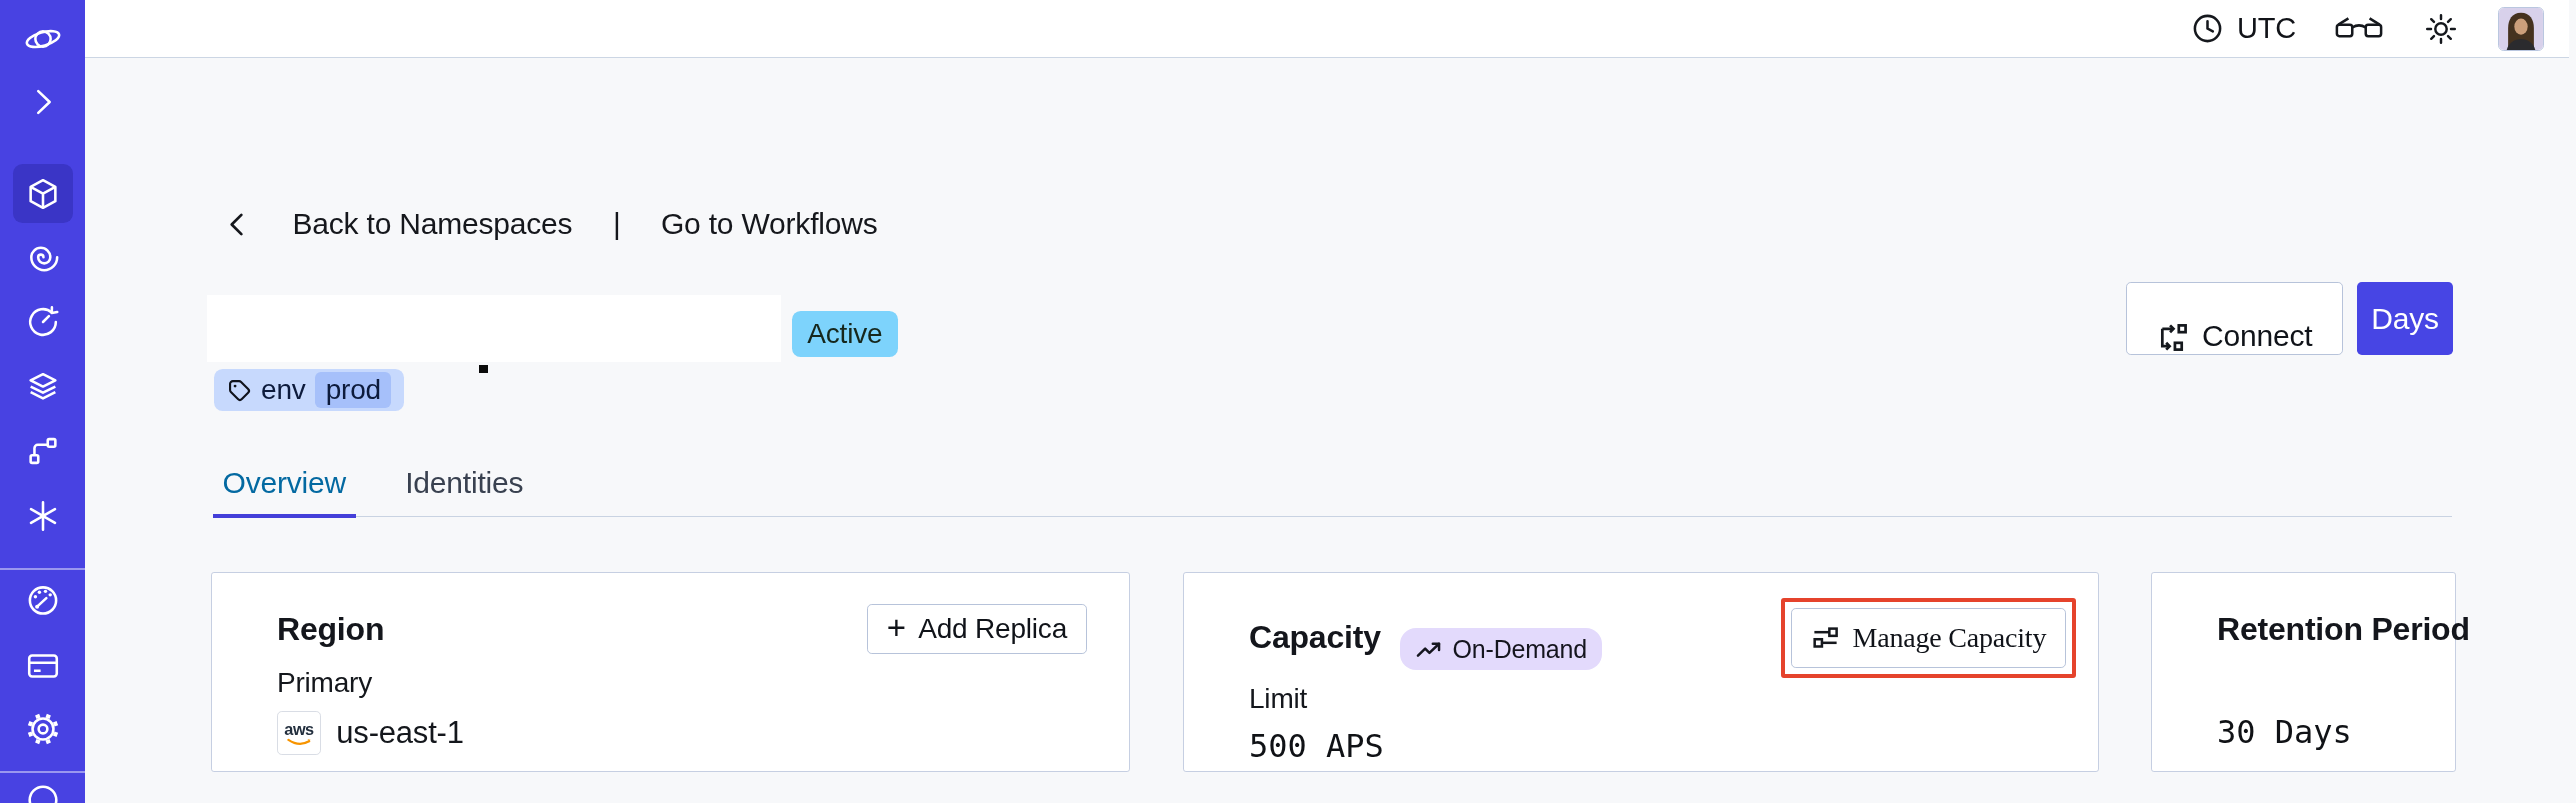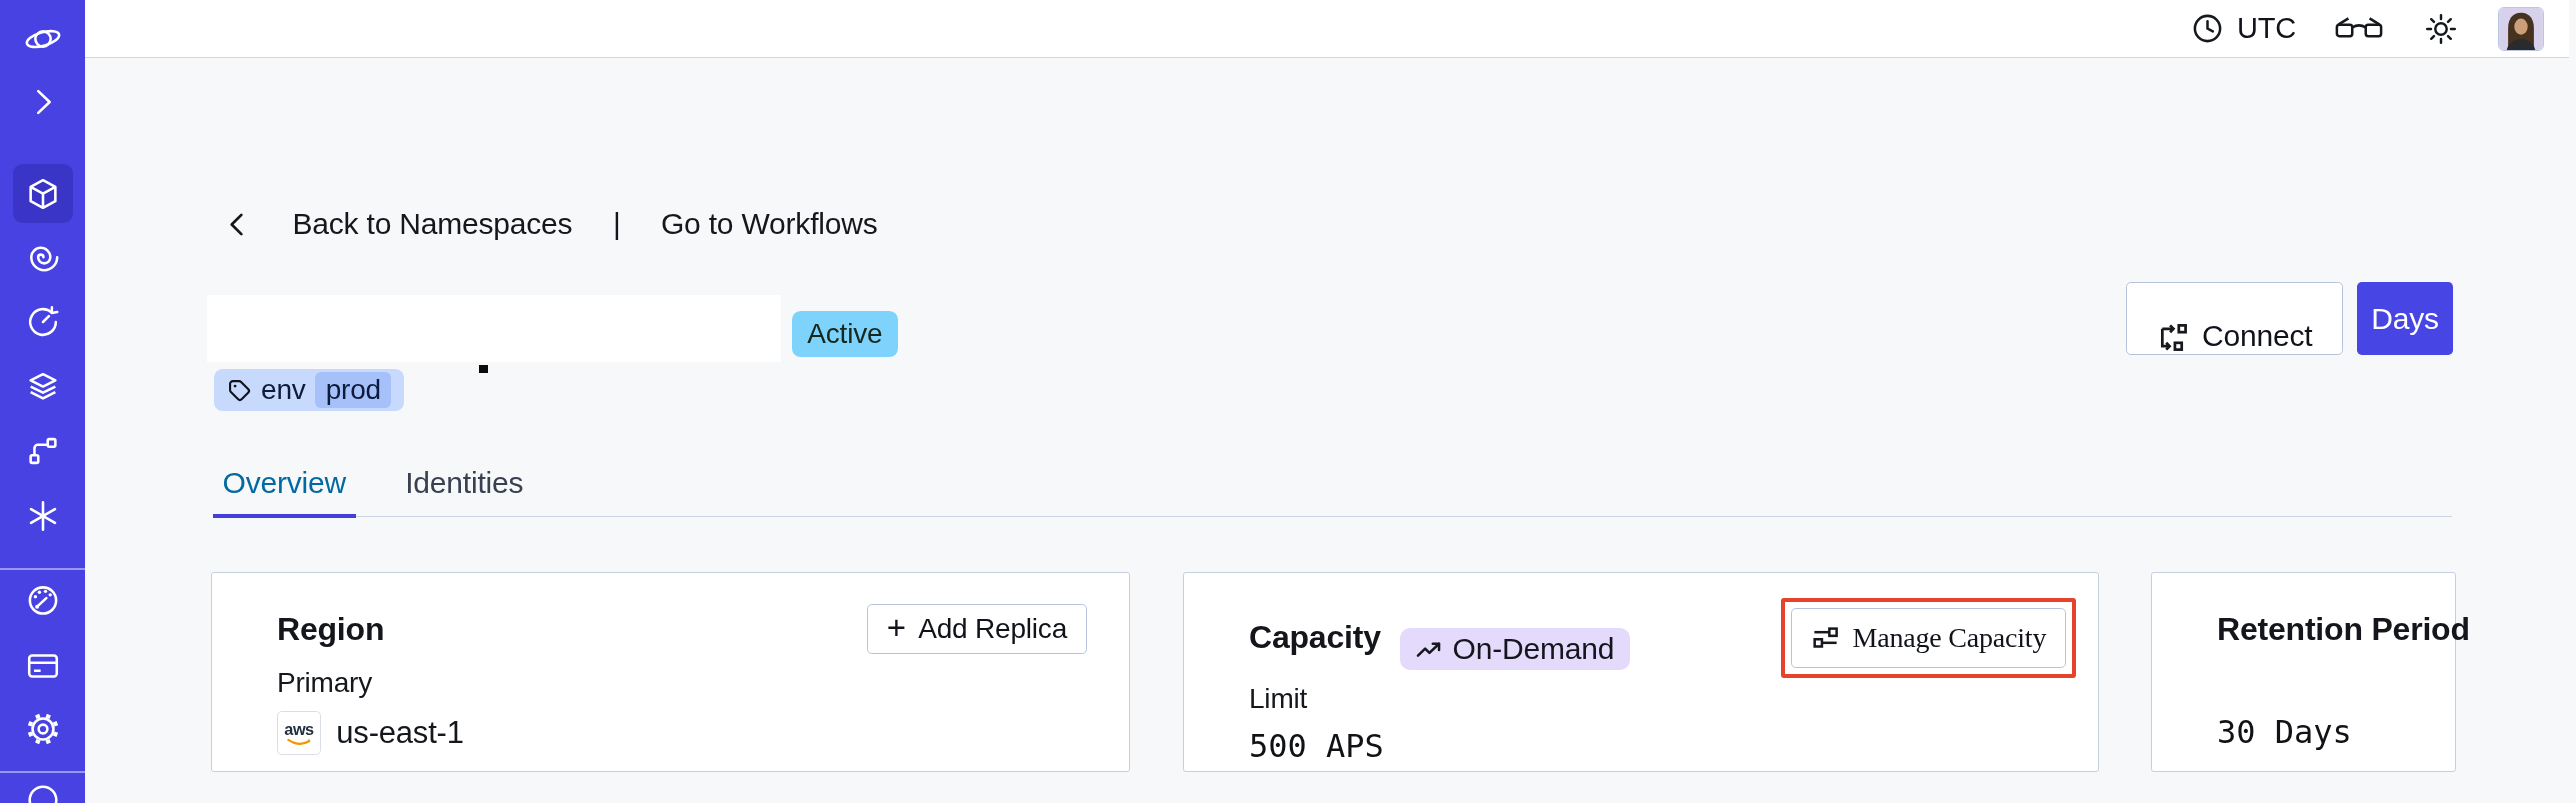--- a/index.html
+++ b/index.html
@@ -63,22 +63,22 @@
   .chead{margin:31px 42px 0 42px;display:flex;justify-content:space-between;align-items:center;min-height:50px;}
   .ctitle{font-size:32px;font-weight:600;color:#14161c;display:flex;align-items:center;gap:19px;white-space:nowrap;}
   .cbtn{height:50px;padding:0 19px;background:#ffffff;border:1.9px solid #b7c3da;border-radius:4.8px;font-size:28px;
         font-weight:500;color:#101319;display:flex;align-items:center;gap:12.5px;cursor:pointer;
         font-family:"Liberation Sans",sans-serif;letter-spacing:-0.2px;white-space:nowrap;box-sizing:border-box;}
   .plus{font-size:33px;font-weight:400;line-height:1;margin-top:-2.9px;}
   .clabel{margin:13.4px 42px 0 42px;font-size:28px;color:#14171c;}
   .crow{margin:11.5px 42px 0 42px;display:flex;align-items:center;gap:15.3px;font-size:31px;color:#14171c;}
   .cvalue{font-family:"DejaVu Sans Mono",monospace;font-size:32px;color:#101216;letter-spacing:0;}
   .rvalue{margin:59px 42px 0 42px;}
-  .badge-ondemand{height:42px;padding:0 15.3px;background:#e3dafc;border-radius:10px;display:flex;align-items:center;
-                  gap:10.5px;font-size:30px;font-weight:500;color:#15151e;margin-top:24px;}
+  .badge-ondemand{height:42px;padding:0 15.3px;background:#e3dafc;border-radius:16px;display:flex;align-items:center;
+                  gap:10.5px;font-size:25px;font-weight:500;color:#15151e;margin-top:24px;}
   .annot{position:absolute;top:25px;right:22px;border:4.8px solid #e5432c;border-radius:2.9px;padding:5.8px;}
   .annot .cbtn{height:60px;font-family:Liberation Serif, serif;}
   .awsbox{width:44px;height:44px;background:#fff;border:1.9px solid #d9dde5;border-radius:4.8px;display:flex;
           flex-direction:column;align-items:center;justify-content:center;box-sizing:border-box;}
   .awstext{font-size:16.3px;font-weight:700;color:#232f3e;letter-spacing:-0.5px;line-height:1;margin-top:2.9px;}
 </style>
 </head>
 <body>
 
 <aside class="sidebar">

